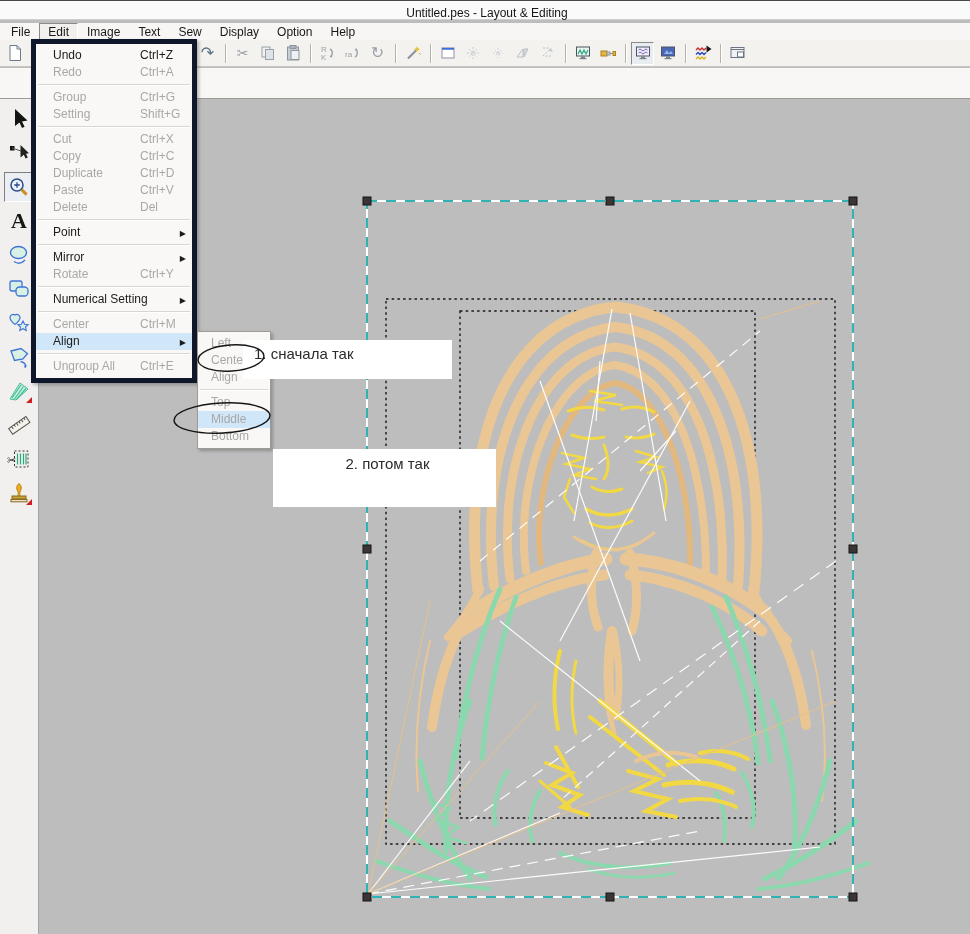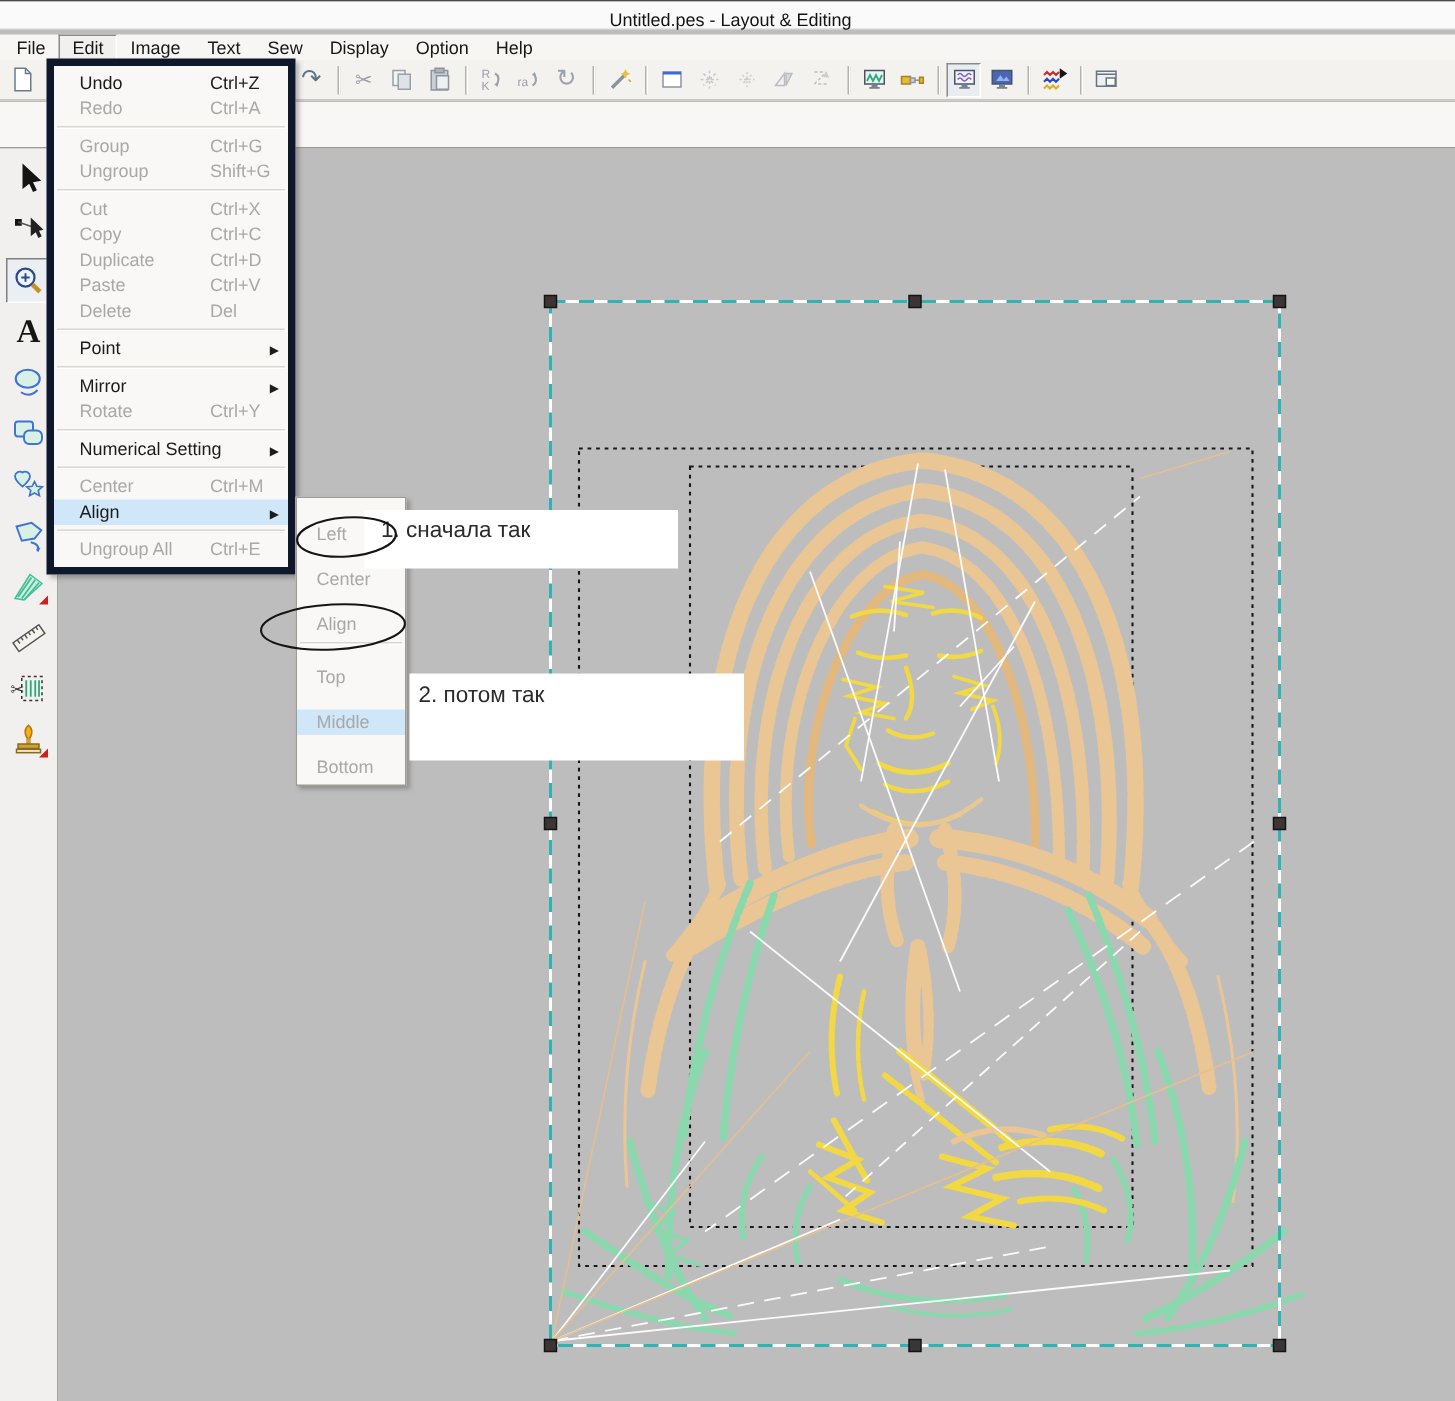--- a/index.html
+++ b/index.html
@@ -91,30 +91,30 @@
   .mrow.hl{background:#cfe7f8;}
   .msep{height:1px;background:#d9d6d0;border-bottom:1px solid #ffffff;margin:3px 2px;}
 
   
   .submenu{
     position:absolute;left:197px;top:330px;width:74px;z-index:60;
     background:#f9f8f6;border:1px solid #9e9a94;box-sizing:border-box;
     padding:3px 0;box-shadow:2px 2px 3px rgba(60,60,60,.35);
     font-size:12px;color:#a8a8a8;
   }
-  .srow{height:17px;line-height:17px;padding-left:13px;margin-top:13px;}
+  .srow{height:17px;line-height:17px;padding-left:13px;}
   .srow.hl{background:#cfe7f8;}
 
   
   .note{
     position:absolute;background:#ffffff;z-index:70;
     font-size:15px;color:#2b2b2b;box-sizing:border-box;margin-top:20px;
   }
   .note1{left:243px;top:319px;width:209px;height:39px;padding:5px 0 0 11px;}
-  .note2{left:273px;top:428px;width:223px;height:58px;padding:6px 0 0 6px;}
+  .note2{left:273px;top:428px;width:223px;height:58px;padding:6px 0 0 6px;text-align:center;}
 
   .overlay{position:absolute;left:0;top:0;z-index:80;pointer-events:none;}
 </style>
 </head>
 <body>
 
 <div class="window">
 
   <div class="titlebar">
     <svg width="15" height="15" viewBox="0 0 15 15">
@@ -493,21 +493,21 @@
     <div class="mrow dis">
       <span class="ml">Redo</span>
       <span class="ms">Ctrl+A</span>
     </div>
     <div class="msep"></div>
     <div class="mrow dis">
       <span class="ml">Group</span>
       <span class="ms">Ctrl+G</span>
     </div>
     <div class="mrow dis">
-      <span class="ml">Ungroup</span>
+      <span class="ml">Setting</span>
       <span class="ms">Shift+G</span>
     </div>
     <div class="msep"></div>
     <div class="mrow dis">
       <span class="ml">Cut</span>
       <span class="ms">Ctrl+X</span>
     </div>
     <div class="mrow dis">
       <span class="ml">Copy</span>
       <span class="ms">Ctrl+C</span>

